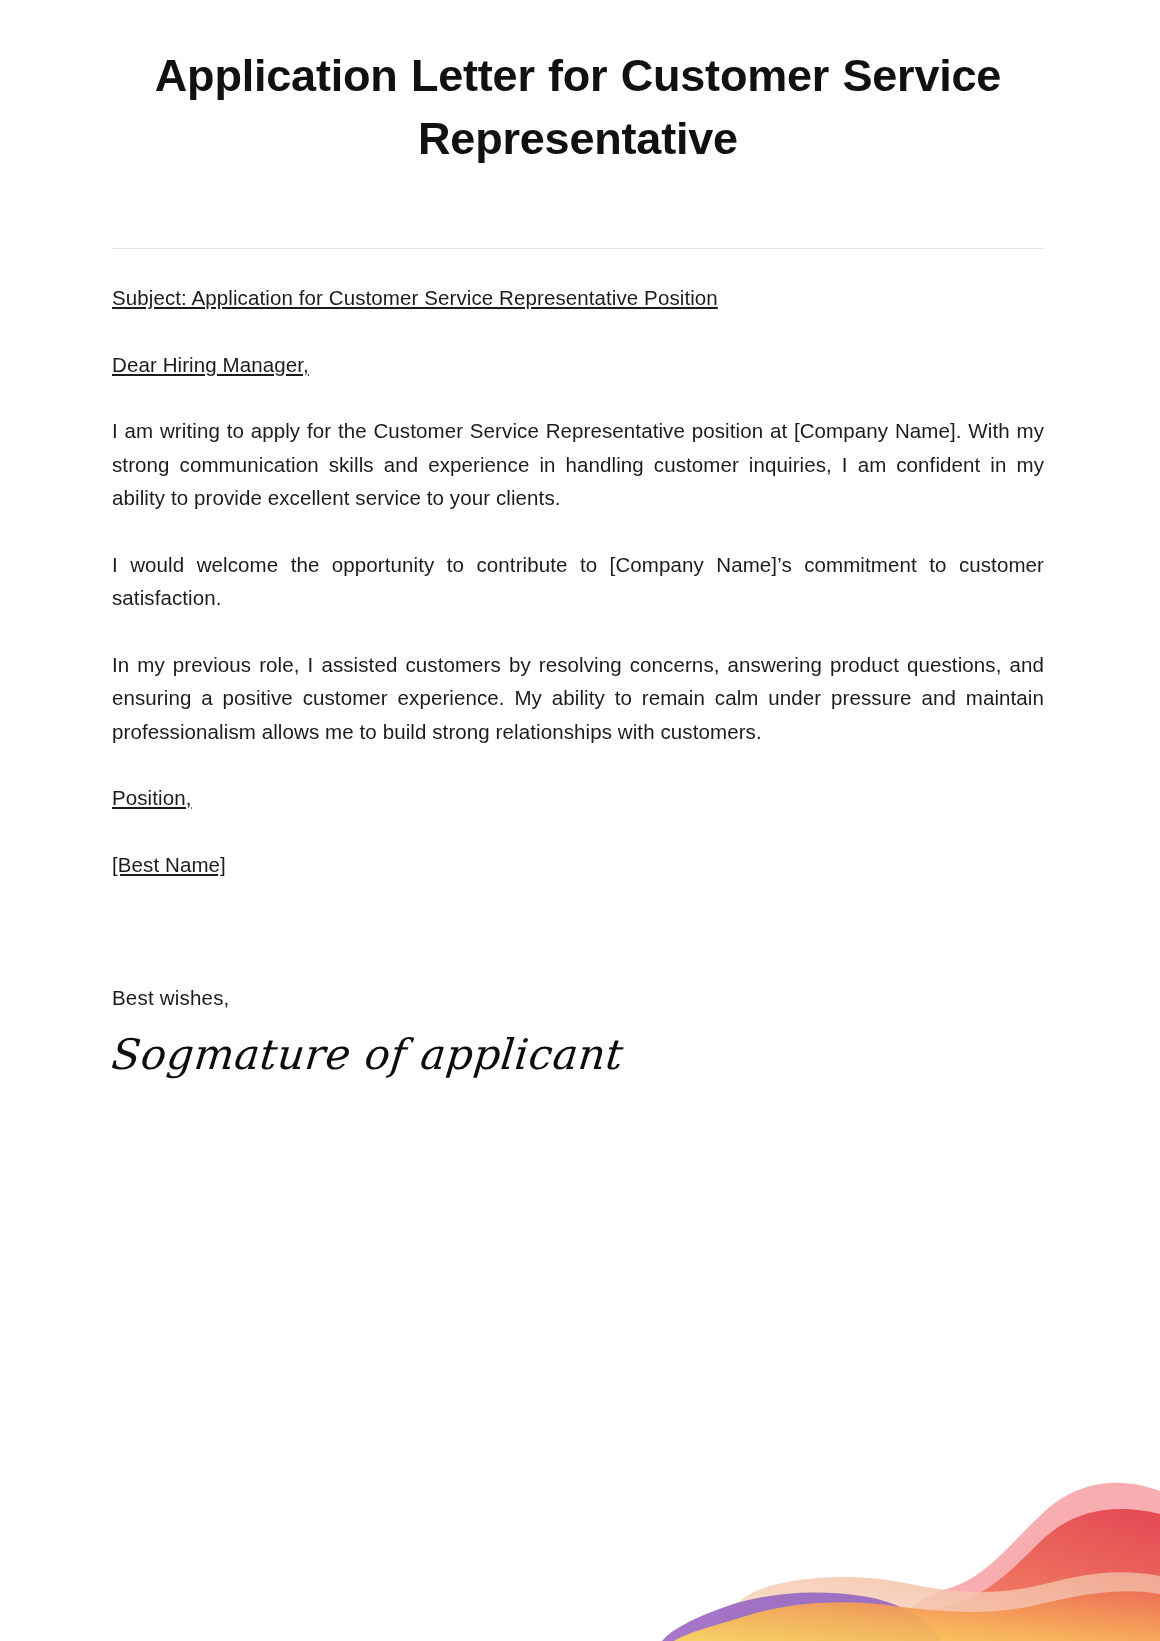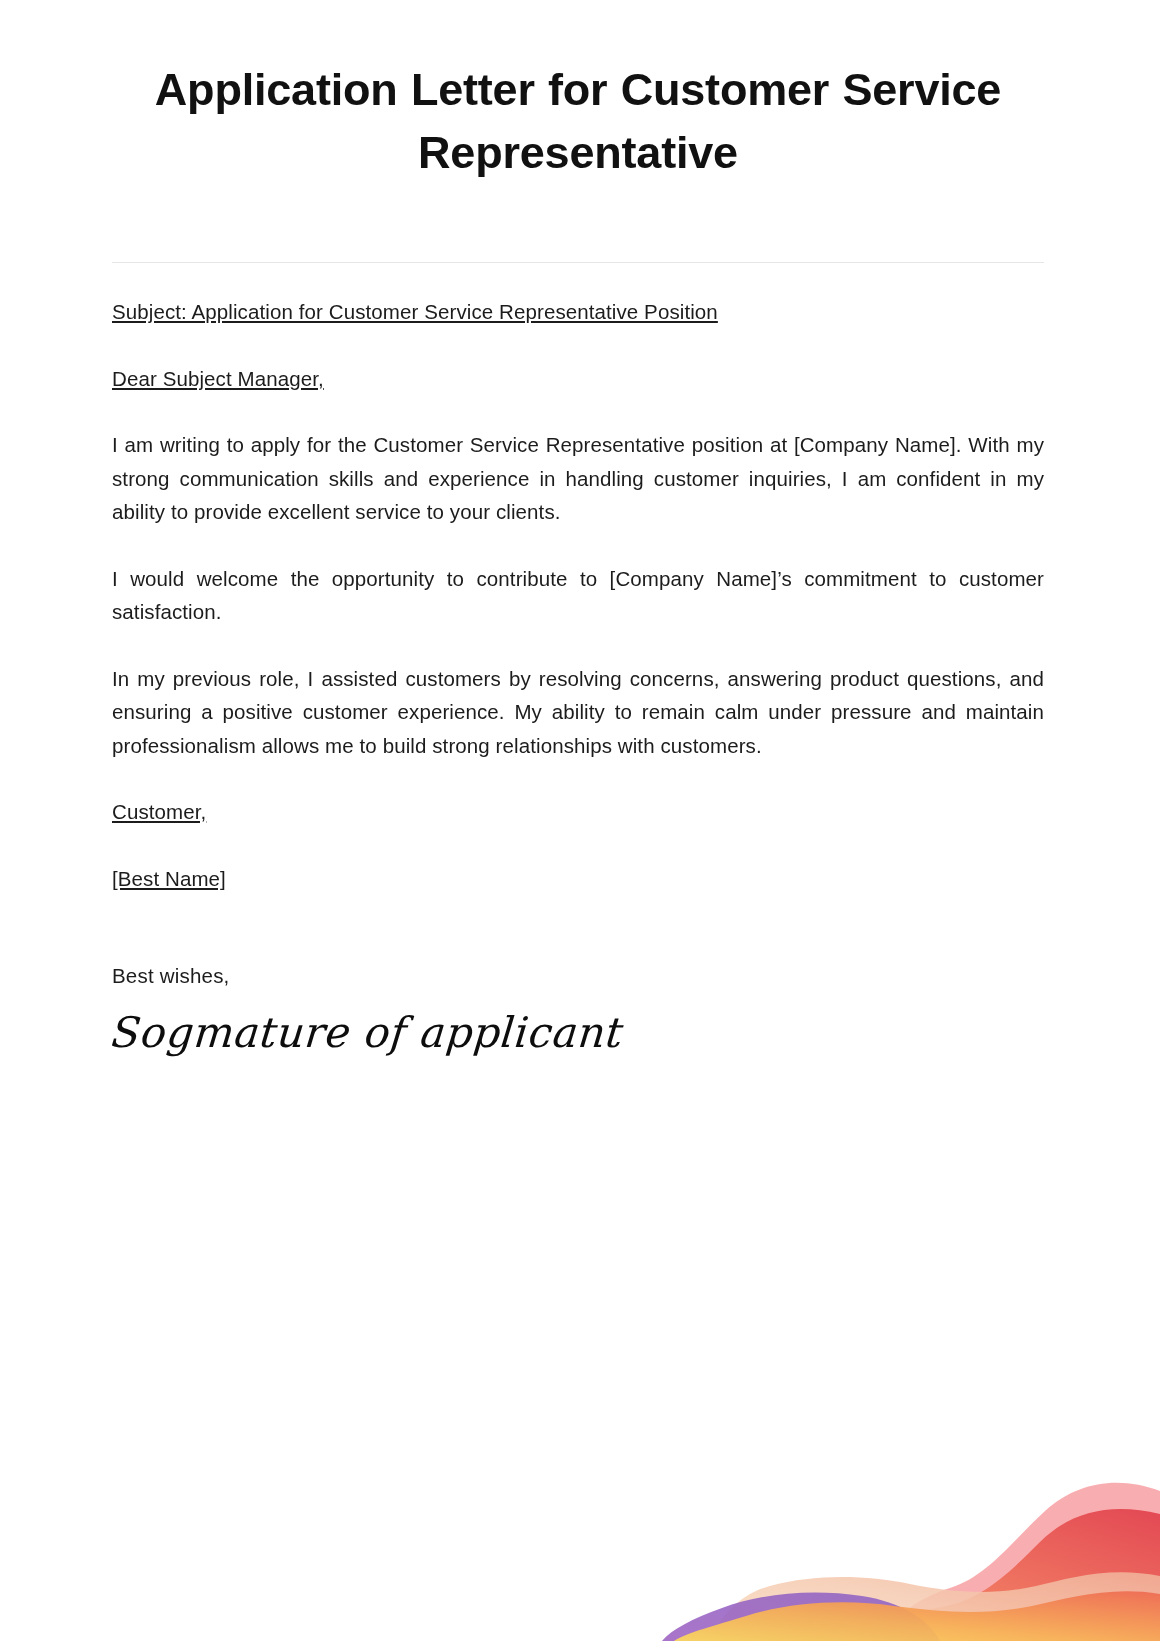--- a/index.html
+++ b/index.html
@@ -21,21 +21,21 @@
 
   .content {
     position: absolute;
     left: 112px;
     top: 0;
     width: 932px;
   }
 
   .doc-title {
     margin: 0;
-    padding-top: 58px;
+    padding-top: 44px;
     font-family: "Liberation Sans Narrow", "Liberation Sans", "DejaVu Sans", sans-serif;
     font-size: 45px;
     line-height: 63px;
     font-weight: 700;
     letter-spacing: -0.2px;
     color: #111111;
     text-align: center;
     word-spacing: 1px;
   }
 
@@ -60,21 +60,21 @@
     text-align: justify;
     text-justify: inter-word;
   }
 
   .para.single {
     text-align: left;
     text-decoration: underline;
   }
 
   .closing-block {
-    margin-top: 64px;
+    margin-top: 100px;
   }
 
   .best-wishes {
     margin: 0;
     font-size: 20.5px;
     line-height: 33.5px;
     color: #1c1c1c;
     letter-spacing: 0.2px;
   }
 
@@ -114,30 +114,30 @@
   <div class="content">
 
     <h1 class="doc-title">Application Letter for Customer Service Representative</h1>
 
     <hr class="divider">
 
     <div class="letter-body">
 
       <p class="para single">Subject: Application for Customer Service Representative Position</p>
 
-      <p class="para single">Dear Subject Manager,</p>
+      <p class="para single">Dear Hiring Manager,</p>
 
       <p class="para">I am writing to apply for the Customer Service Representative position at [Company Name]. With my strong communication skills and experience in handling customer inquiries, I am confident in my ability to provide excellent service to your clients.</p>
 
       <p class="para">I would welcome the opportunity to contribute to [Company Name]’s commitment to customer satisfaction.</p>
 
       <p class="para">In my previous role, I assisted customers by resolving concerns, answering product questions, and ensuring a positive customer experience. My ability to remain calm under pressure and maintain professionalism allows me to build strong relationships with customers.</p>
 
 
-      <p class="para single">Customer,</p>
+      <p class="para single">Position,</p>
 
       <p class="para single">[Best Name]</p>
 
     </div>
 
     <div class="closing-block">
       <p class="best-wishes">Best wishes,</p>
       <p class="signature">Sogmature of applicant</p>
     </div>
 

